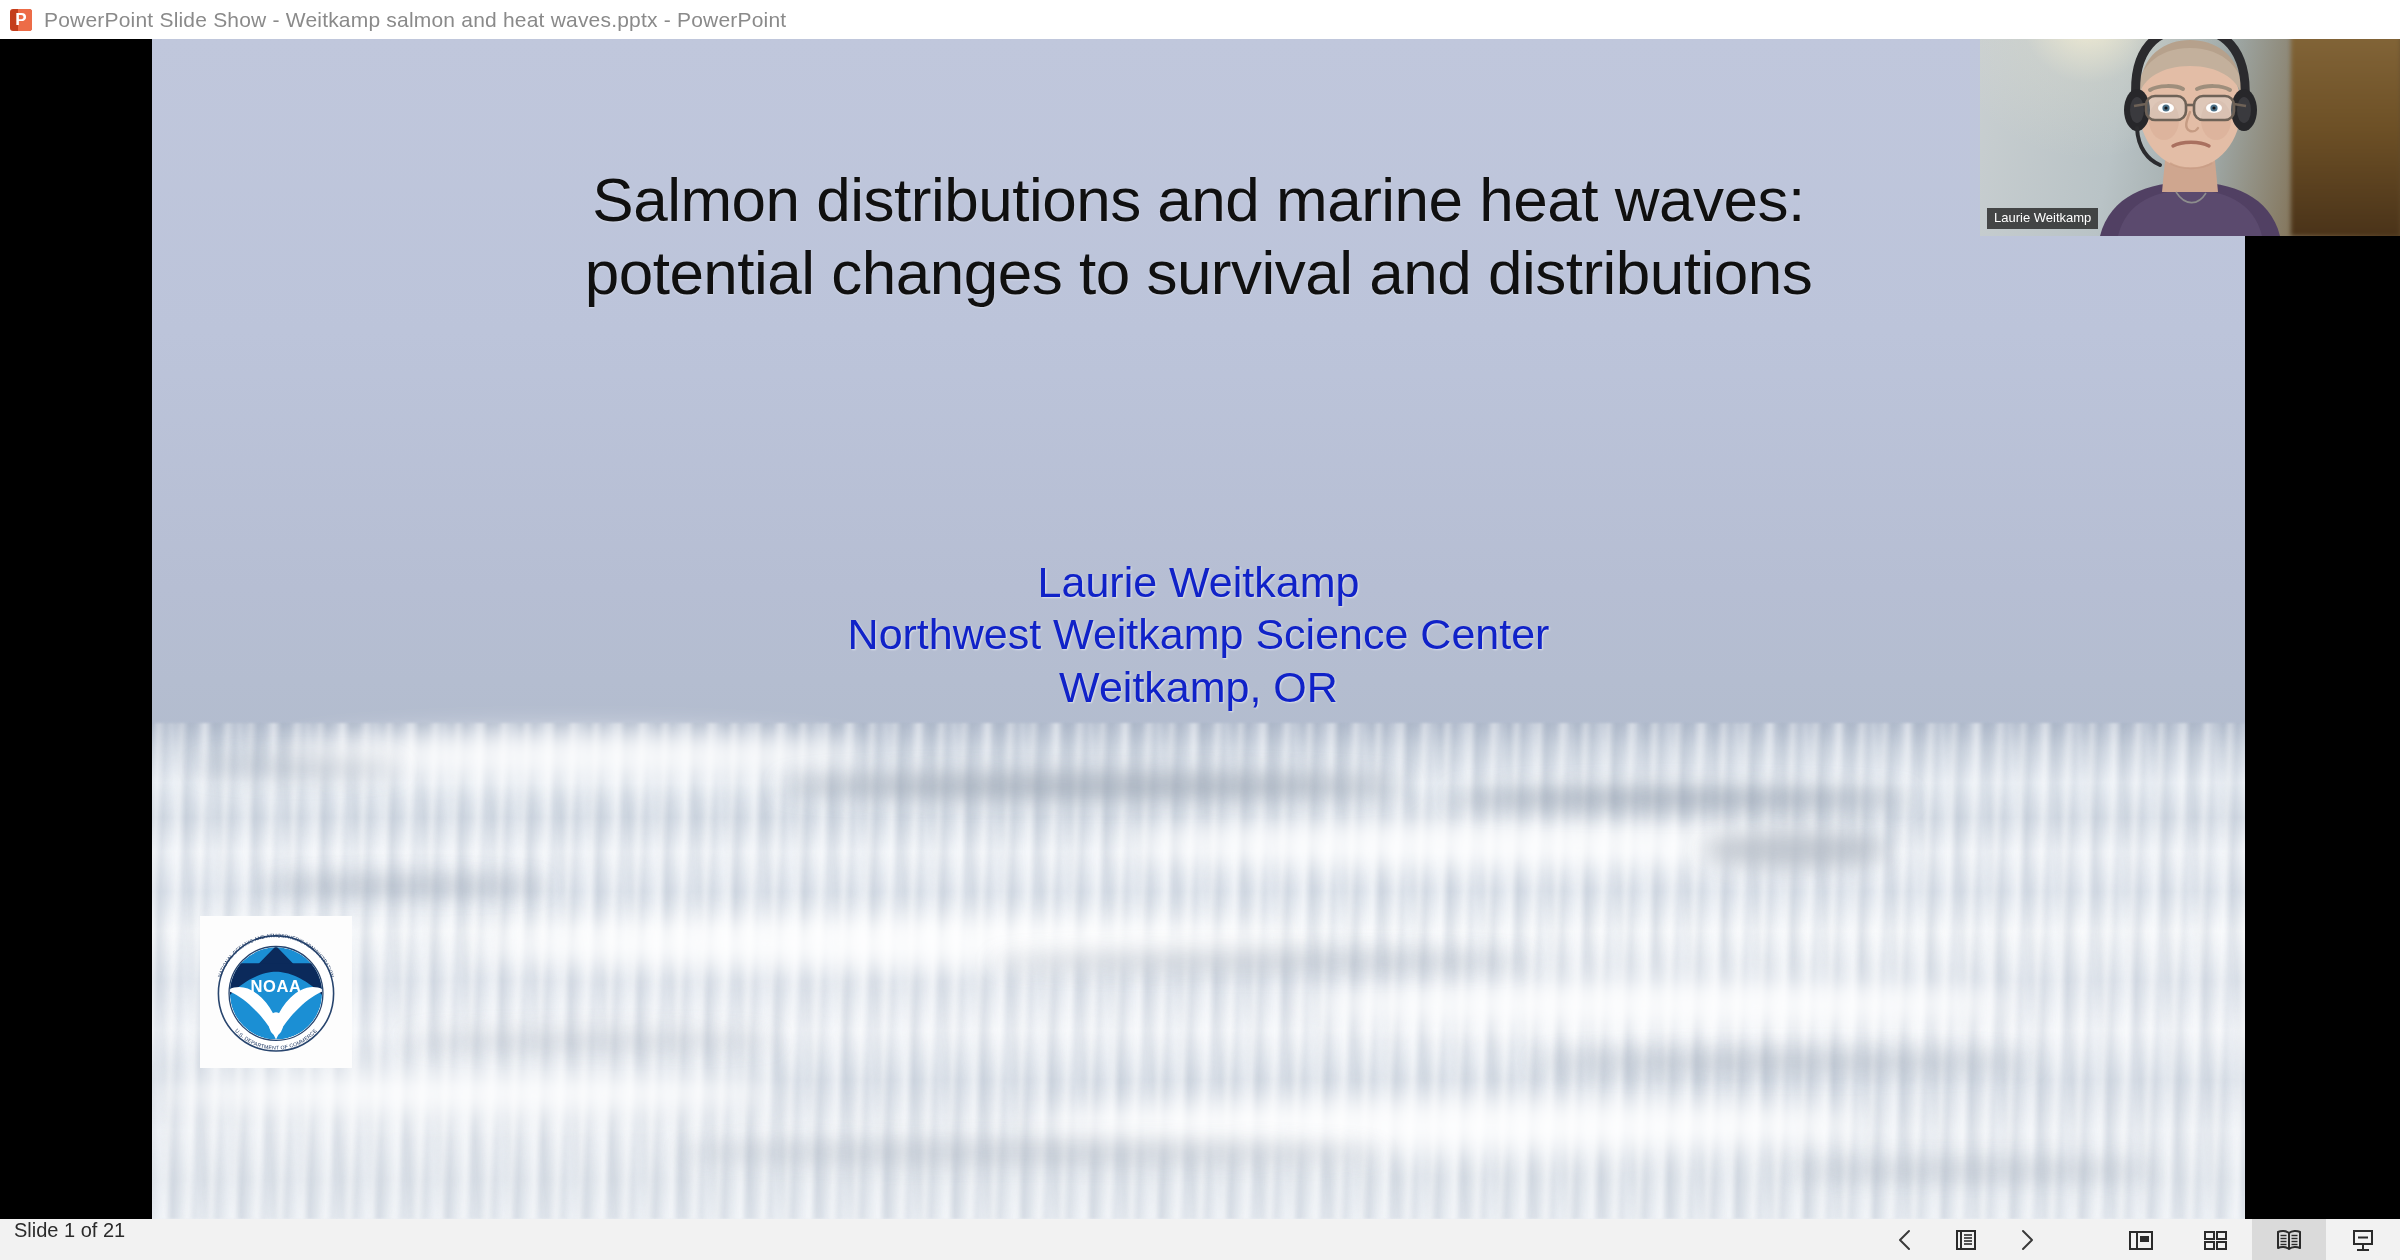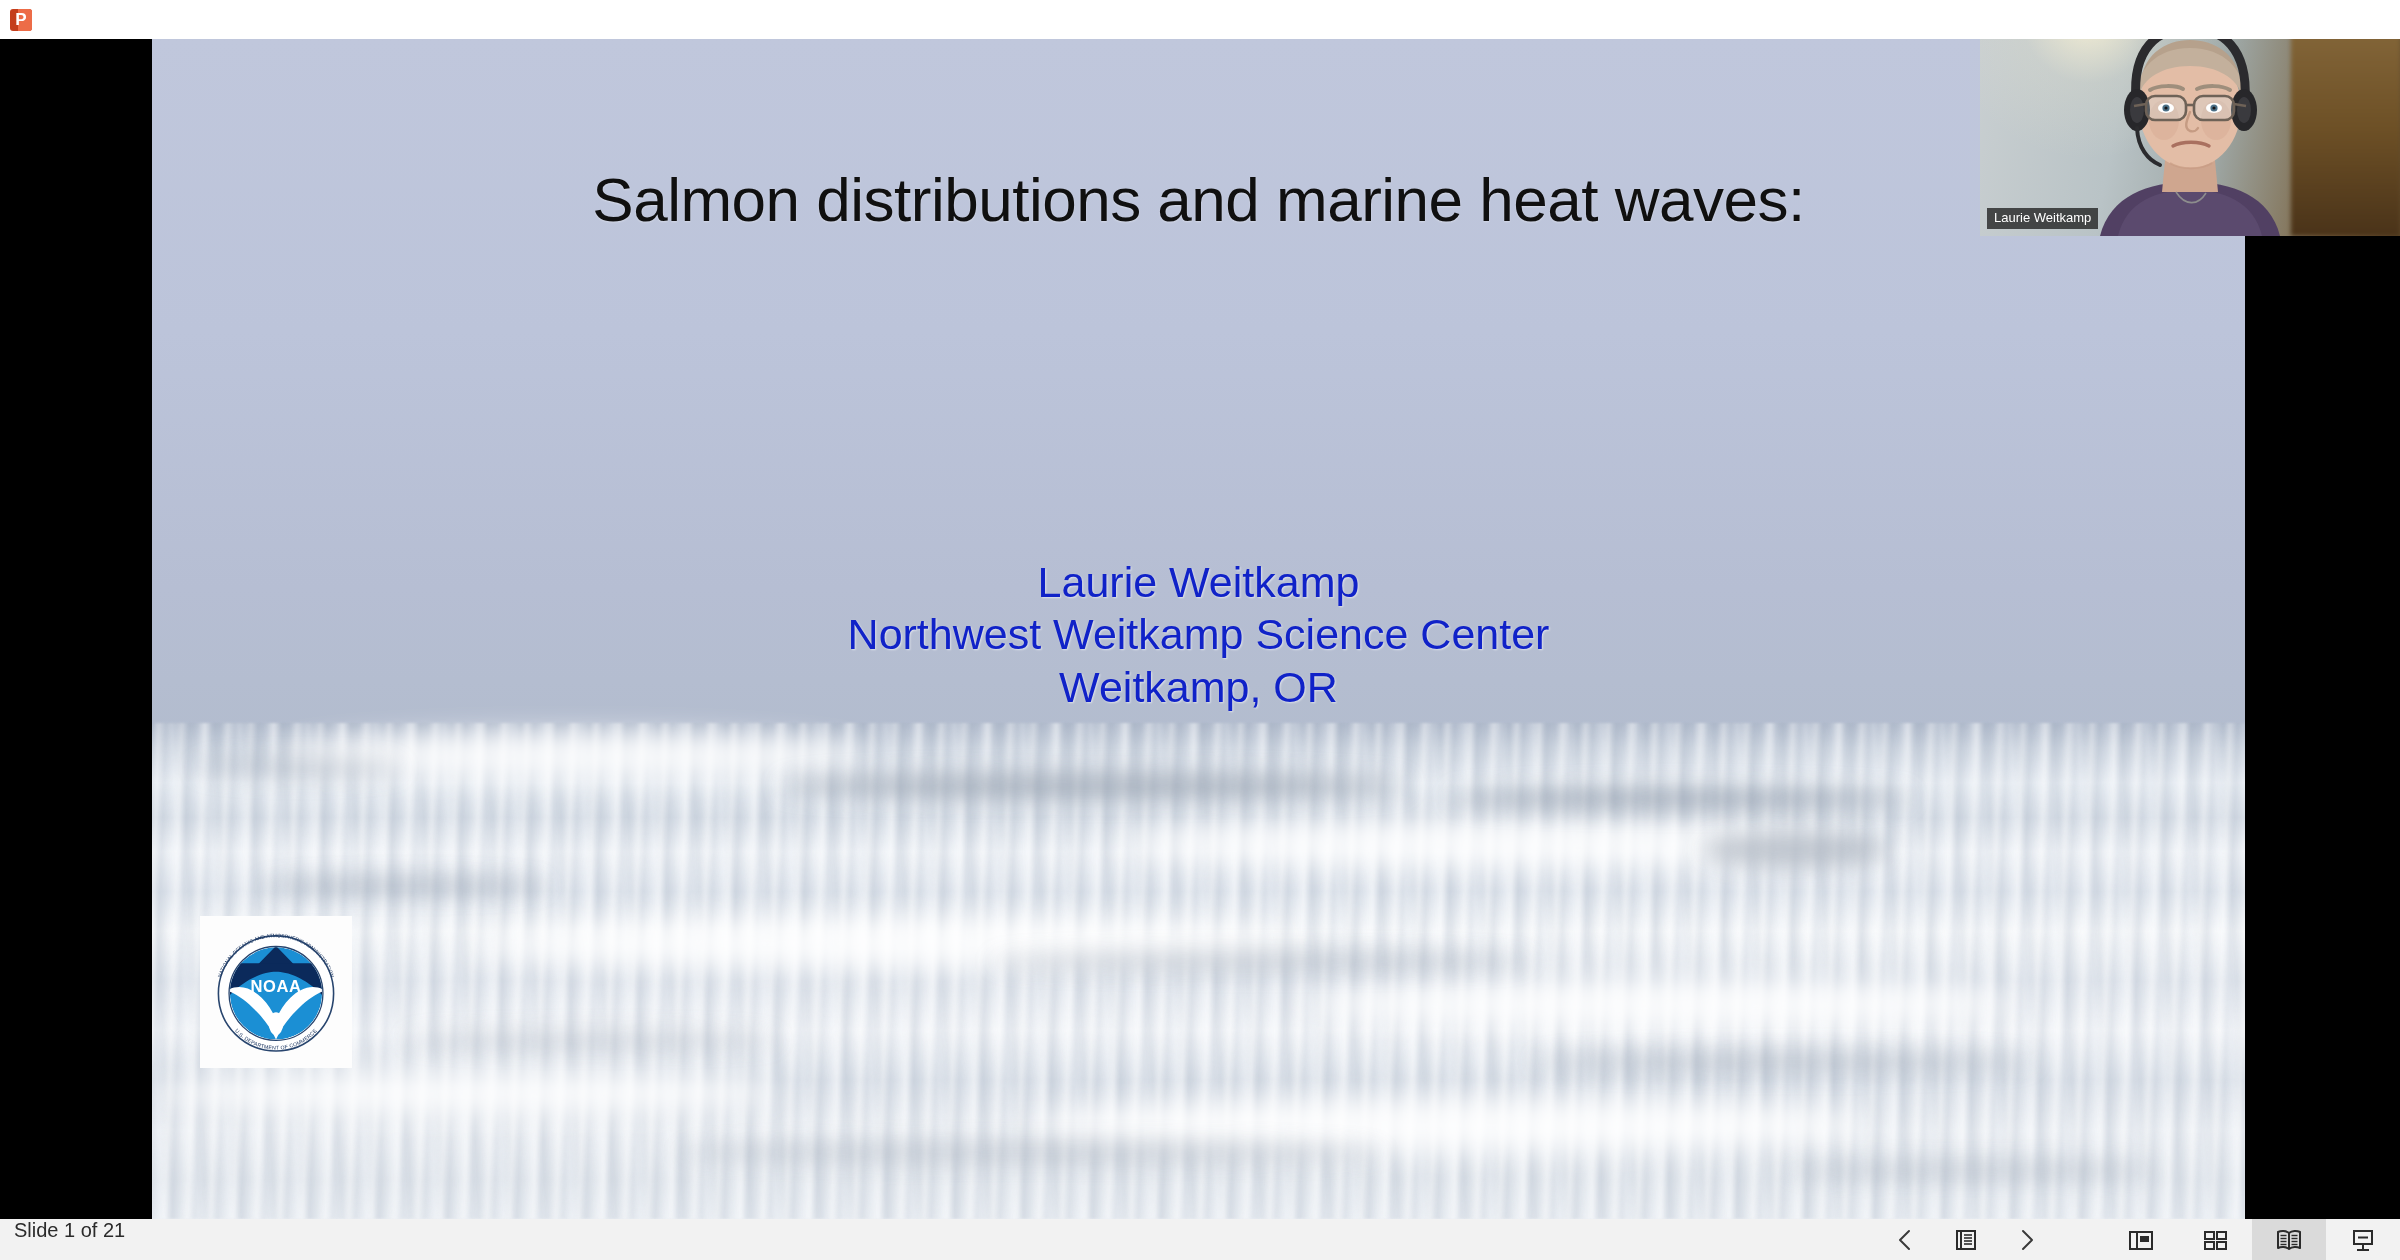--- a/index.html
+++ b/index.html
@@ -305,20 +305,21 @@
 <body>
 
 <div id="app">
 
   <div class="titlebar">
     <div class="pp-icon">
       <div class="sq"></div>
       <div class="sq2"></div>
       <div class="pletter">P</div>
     </div>
+    <div class="titlebar-text">PowerPoint Slide Show  -  Weitkamp salmon and heat waves.pptx - PowerPoint</div>
   </div>
 
   <div class="stage">
 
     <div class="slide">
 
       <div class="sky"></div>
 
       <div class="ocean">
         <div class="foam"></div>
@@ -335,20 +336,21 @@
         <div class="darkstreak ds5"></div>
         <div class="darkstreak ds6"></div>
         <div class="darkstreak ds7"></div>
         <div class="darkstreak ds8"></div>
         <div class="darkstreak ds9"></div>
         <div class="darkstreak ds10"></div>
       </div>
 
       <div class="slide-title">
         <div>Salmon distributions and marine heat waves:</div>
+        <div>potential changes to survival and distributions</div>
       </div>
 
       <div class="author-block">
         <div>Laurie Weitkamp</div>
         <div>Northwest Weitkamp Science Center</div>
         <div>Weitkamp, OR</div>
       </div>
 
       <div class="noaa-logo">
         <div class="noaa-seal">

